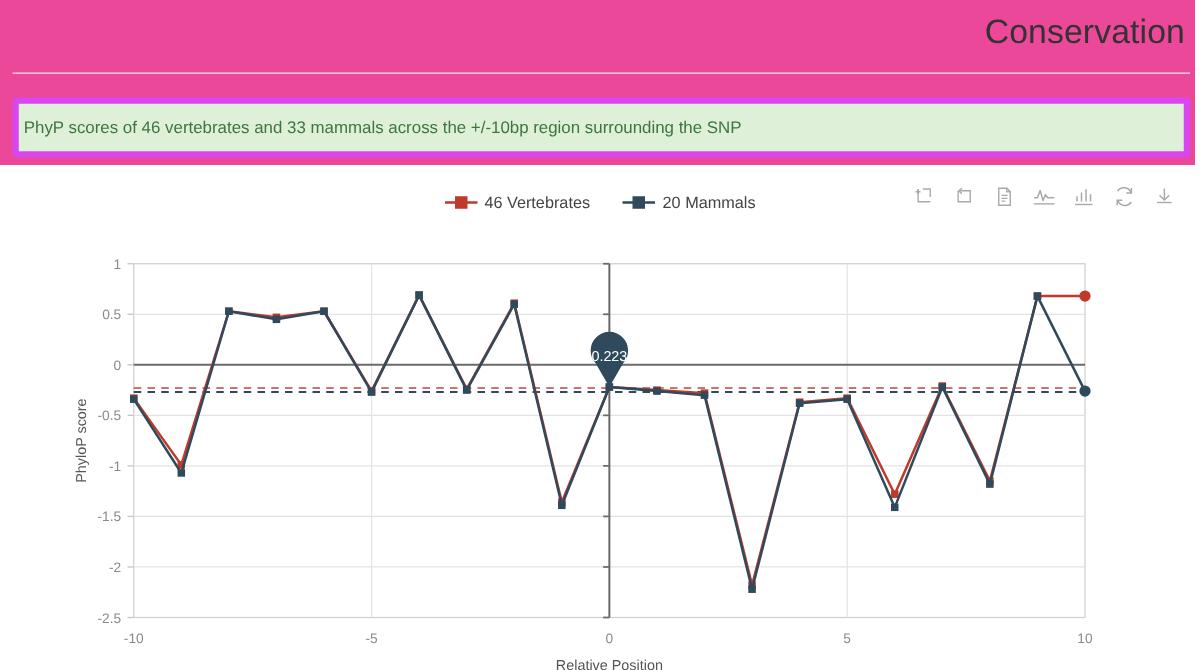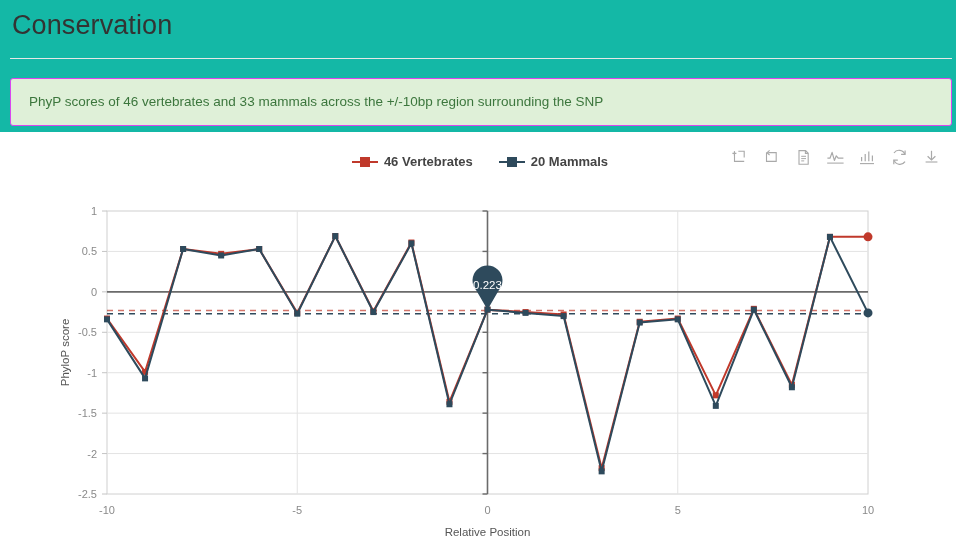--- a/index.html
+++ b/index.html
@@ -6,21 +6,22 @@
     margin: 0;
     padding: 0;
     background: #ffffff;
     font-family: "Liberation Sans", sans-serif;
   }
   #app {
     position: relative;
     width: 956px;
     height: 536px;
     overflow: hidden;
-    background: #14b8a6;
+    background: #ec4899;
+    text-align: right;
   }
   
   .page-header {
     position: absolute;
     left: 0; top: 0;
     width: 960px;
     box-sizing: border-box;
     padding: 8px 12px 14px 12px;
   }
   .page-title {
@@ -38,25 +39,25 @@
     background: #e7e7e7;
   }
   
   .info-banner {
     position: absolute;
     left: 10px; top: 78px;
     width: 942px;
     height: 48px;
     box-sizing: border-box;
     background: #dff0d8;
-    border: 1px solid #d946ef;
+    border: 5px solid #d946ef;
     border-radius: 3px;
     display: flex;
     align-items: center;
-    padding: 0 18px;
+    padding: 0 4px;
   }
   .info-banner-text {
     font-size: 13.5px;
     color: #3c763d;
     line-height: 18px;
   }
   
   .chart-panel {
     position: absolute;
     left: 0; top: 132px;
@@ -74,21 +75,20 @@
     align-items: center;
     gap: 26px;
     pointer-events: none;
   }
   .legend-item {
     display: flex;
     align-items: center;
     gap: 6px;
     pointer-events: auto;
     cursor: pointer;
-    font-weight: bold;
   }
   .legend-swatch {
     position: relative;
     width: 26px;
     height: 12px;
     display: inline-block;
   }
   .legend-swatch::before {
     content: "";
     position: absolute;

